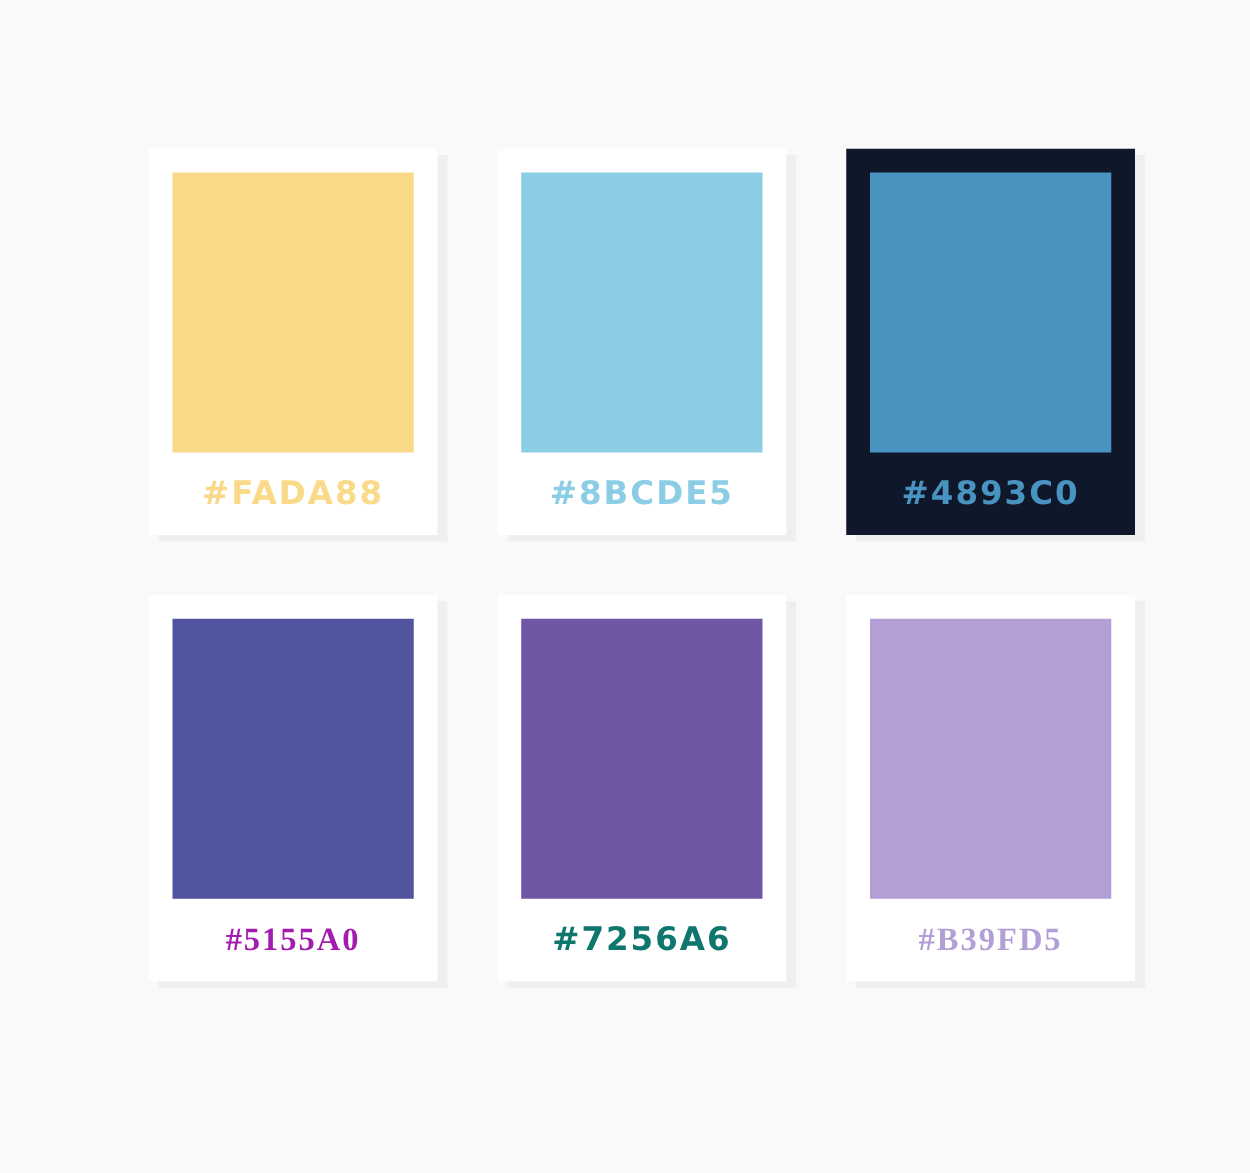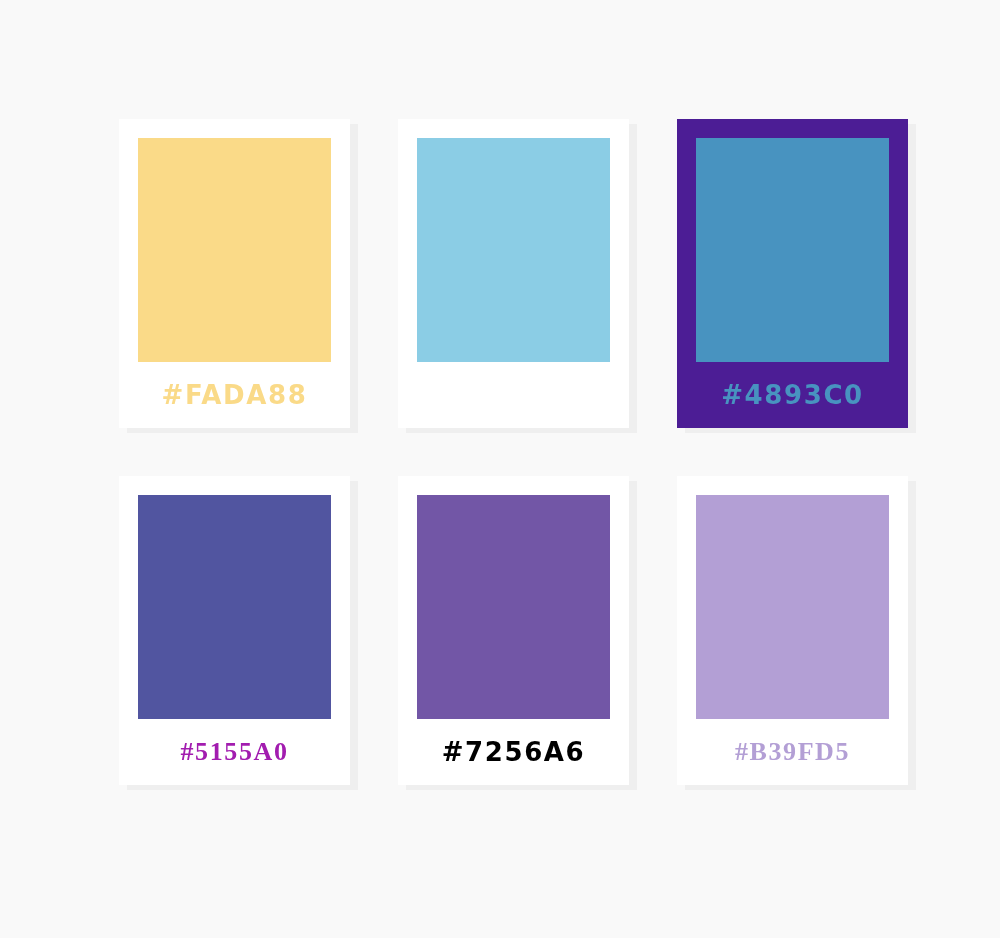--- a/index.html
+++ b/index.html
@@ -98,44 +98,45 @@
       <div class="card-face" style="background: rgb(255, 255, 255);">
         <div class="color-chip" style="background: rgb(250, 218, 136);"></div>
         <div class="chip-label" style="color: rgb(250, 218, 136);">#FADA88</div>
       </div>
     </div>
 
     <div class="swatch-card">
       <div class="card-shadow" style="background: rgb(239, 239, 239);"></div>
       <div class="card-face" style="background: rgb(255, 255, 255);">
         <div class="color-chip" style="background: rgb(139, 205, 229);"></div>
+        <div class="chip-label" style="color: rgb(139, 205, 229);">#8BCDE5</div>
       </div>
     </div>
 
     <div class="swatch-card">
       <div class="card-shadow" style="background: rgb(239, 239, 239);"></div>
-      <div class="card-face" style="background: #4c1d95; text-align: right;">
+      <div class="card-face" style="background: #0f172a; text-align: right;">
         <div class="color-chip" style="background: rgb(72, 147, 192);"></div>
         <div class="chip-label" style="color: rgb(72, 147, 192);">#4893C0</div>
       </div>
     </div>
 
     <div class="swatch-card">
       <div class="card-shadow" style="background: rgb(239, 239, 239);"></div>
       <div class="card-face" style="background: rgb(255, 255, 255);">
         <div class="color-chip" style="background: rgb(81, 85, 160);"></div>
         <div class="chip-label" style="color: #a21caf; font-family: Liberation Serif, serif;">#5155A0</div>
       </div>
     </div>
 
     <div class="swatch-card">
       <div class="card-shadow" style="background: rgb(239, 239, 239);"></div>
       <div class="card-face" style="background: rgb(255, 255, 255);">
         <div class="color-chip" style="background: rgb(114, 86, 166);"></div>
-        <div class="chip-label" style="color: #000000; text-align: center;">#7256A6</div>
+        <div class="chip-label" style="color: #0f766e; text-align: center;">#7256A6</div>
       </div>
     </div>
 
     <div class="swatch-card">
       <div class="card-shadow" style="background: rgb(239, 239, 239);"></div>
       <div class="card-face" style="background: rgb(255, 255, 255);">
         <div class="color-chip" style="background: rgb(179, 159, 213);"></div>
         <div class="chip-label" style="color: rgb(179, 159, 213); font-family: Liberation Serif, serif;">#B39FD5</div>
       </div>
     </div>

